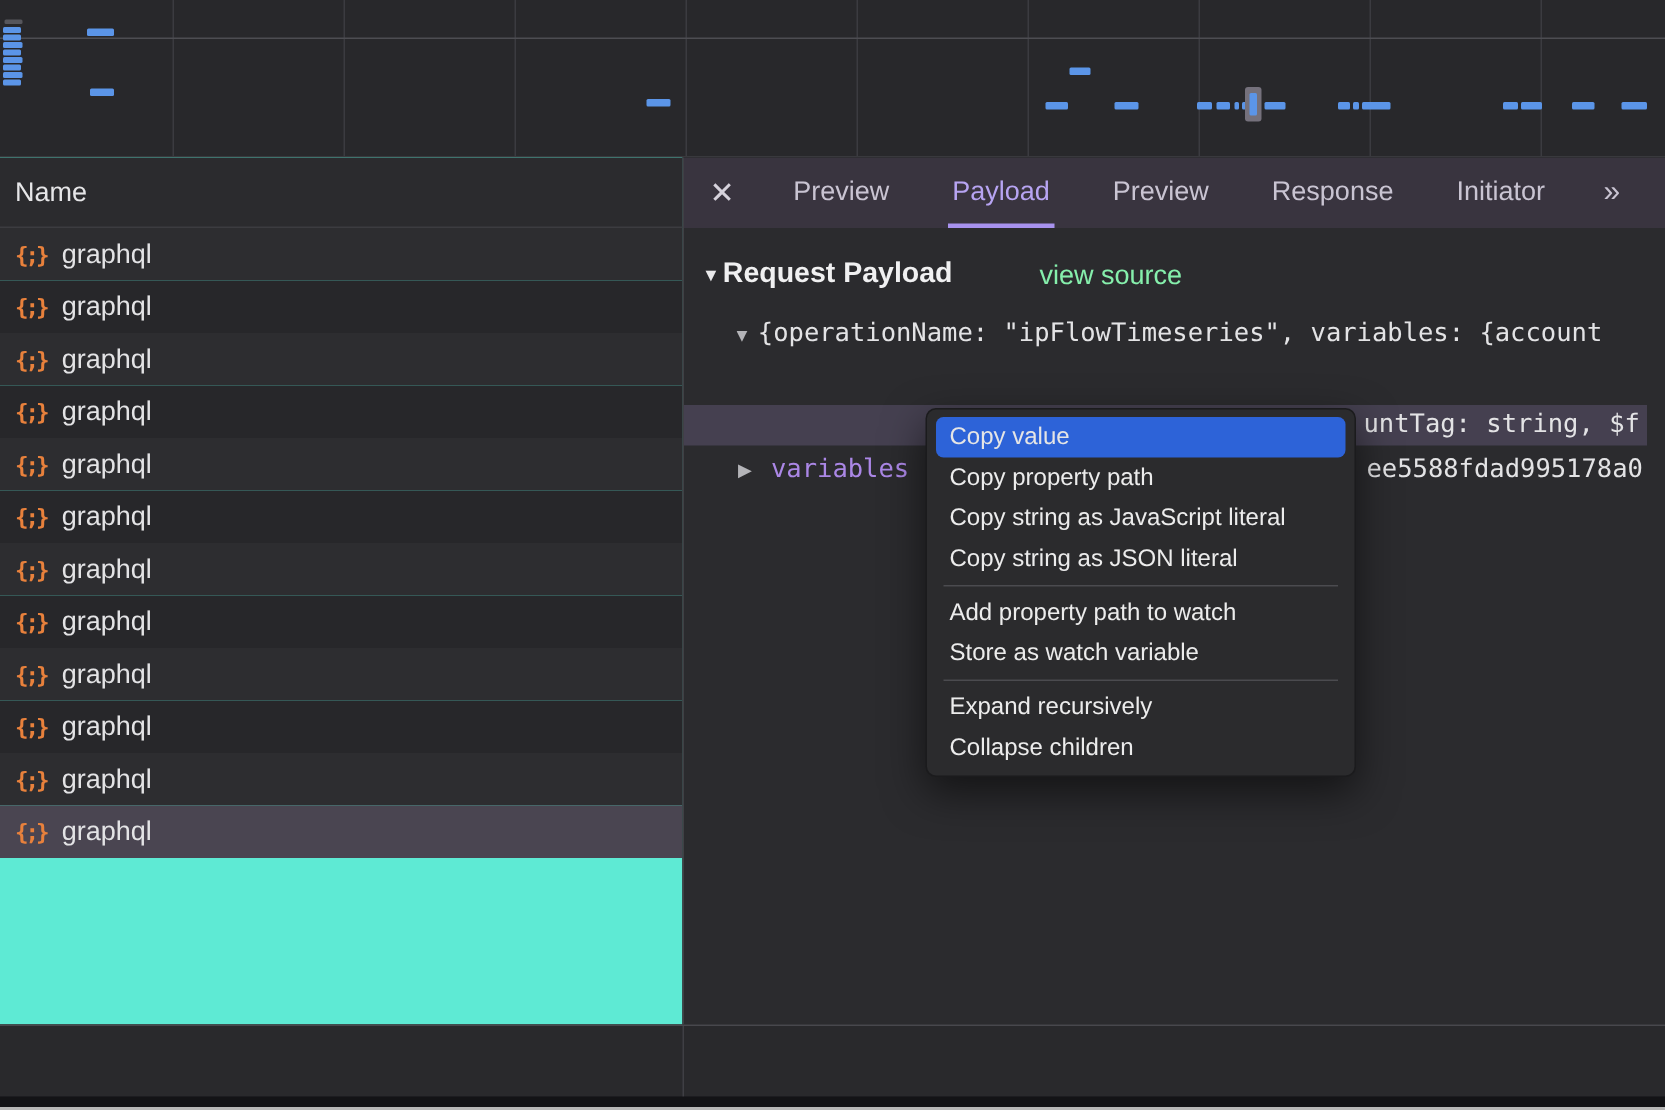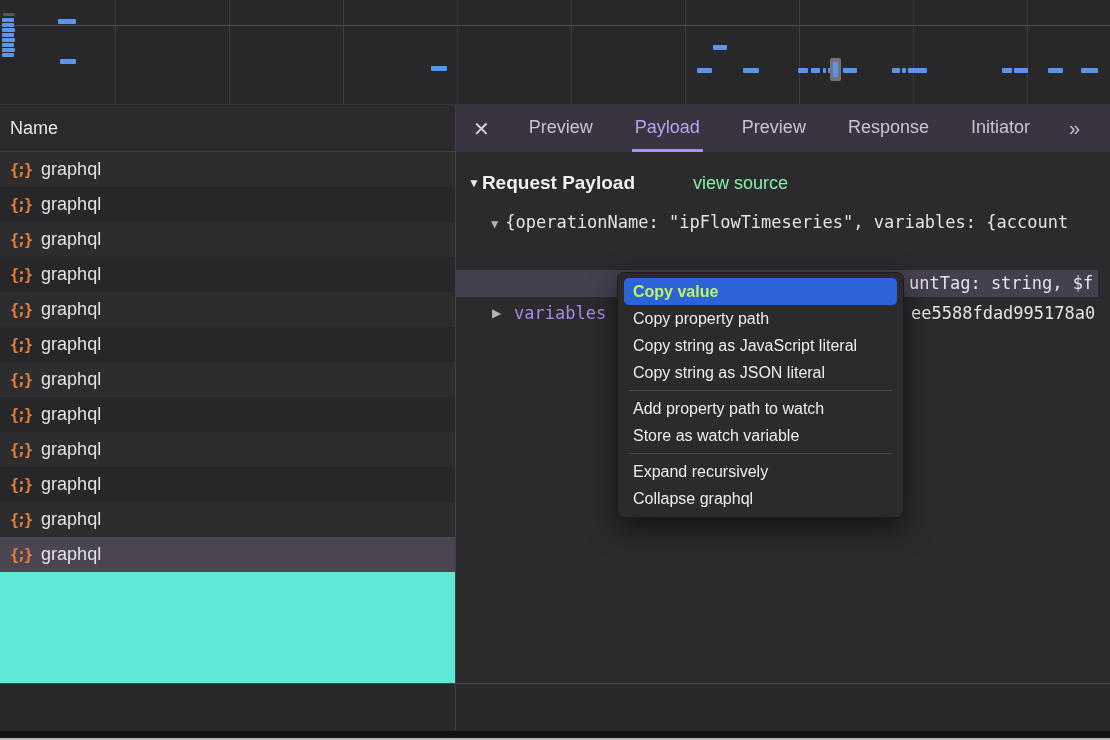--- a/index.html
+++ b/index.html
@@ -74,21 +74,21 @@
   #p-vars .tri { position:absolute; left:36px; }
   #p-vars-key { position:absolute; left:58px; }
   #p-vars-right { position:absolute; left:455px; white-space:nowrap; }
 
   
   #context-menu { position:absolute; left:617px; top:272px; width:287px;
                   background:#2b2b2d; border:1px solid #1b1b1d; border-radius:7px;
                   padding:5px 6px; box-shadow:0 10px 28px rgba(0,0,0,.55); z-index:20; }
   .menu-item { height:27px; line-height:27px; padding:0 9px; font-size:16px;
                color:#ececec; border-radius:5px; white-space:nowrap; }
-  .menu-item.highlighted { background:var(--accent-blue); color:#bef264;font-weight:bold; }
+  .menu-item.highlighted { background:var(--accent-blue); color:#e5e5e5; }
   .menu-divider { height:1px; background:#4b4b4f; margin:4px 5px; }
 
   
   #footer { position:absolute; left:0; top:683px; width:1110px; height:48px;
             background:#29292c; border-top:1px solid #48484d; }
   #footer-divider { position:absolute; left:455px; top:0; width:1px; height:48px;
                     background:#3f3f44; }
   #bottom-bar  { position:absolute; left:0; top:731px; width:1110px; height:9px;
                  background:#131316; }
   #bottom-edge { position:absolute; left:0; top:738px; width:1110px; height:2px;
@@ -244,21 +244,21 @@
   <div id="context-menu">
       <div class="menu-item highlighted">Copy value</div>
       <div class="menu-item">Copy property path</div>
       <div class="menu-item">Copy string as JavaScript literal</div>
       <div class="menu-item">Copy string as JSON literal</div>
       <div class="menu-divider"></div>
       <div class="menu-item">Add property path to watch</div>
       <div class="menu-item">Store as watch variable</div>
       <div class="menu-divider"></div>
       <div class="menu-item">Expand recursively</div>
-      <div class="menu-item">Collapse graphql</div>
+      <div class="menu-item">Collapse children</div>
     </div>
 
   <div id="footer">
     <div id="footer-divider"></div>
   </div>
   <div id="bottom-bar"></div>
   <div id="bottom-edge"></div>
 
 </div>
 

